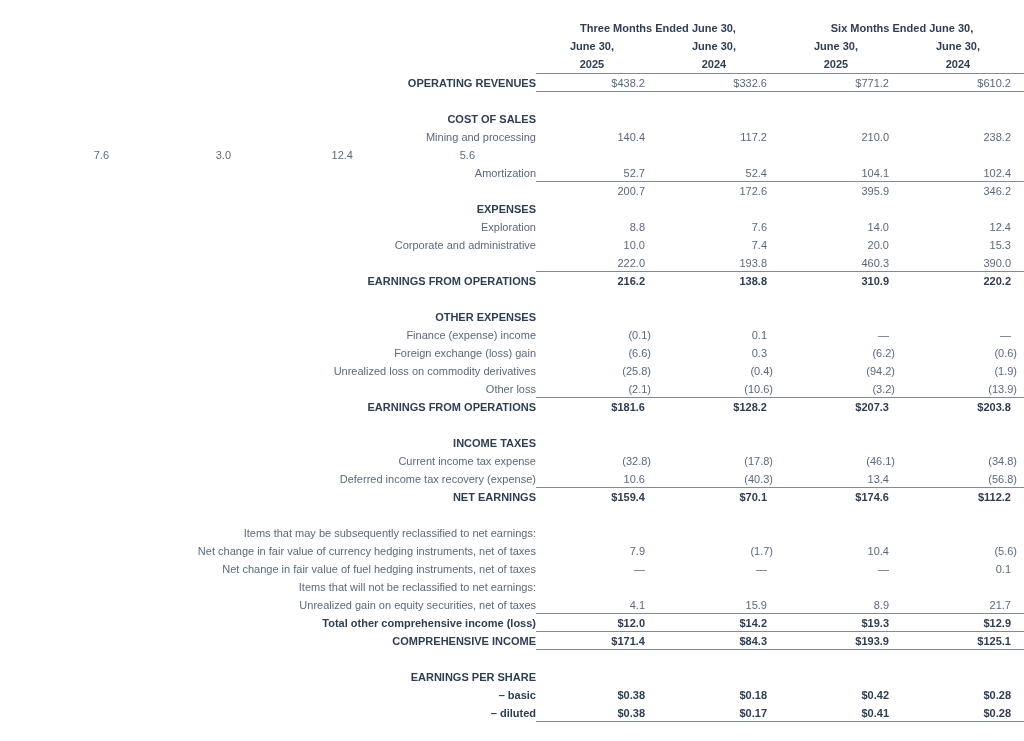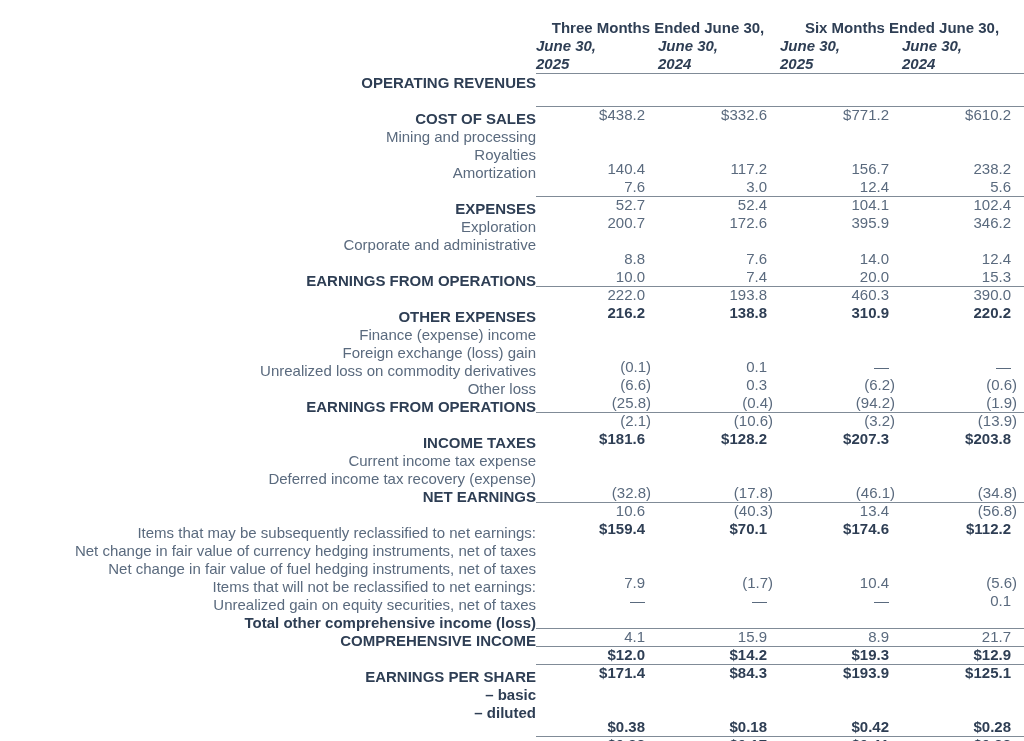--- a/index.html
+++ b/index.html
@@ -1,29 +1,29 @@
 <!DOCTYPE html>
 <html><head>
 <meta charset="utf-8">
 <style>
   html,body{margin:0;padding:0;background:#ffffff;}
   body{width:1024px;height:741px;overflow:hidden;font-family:"Liberation Sans",sans-serif;}
-  .statement{width:1024px;padding-top:19px;box-sizing:border-box;color:#5a6a7e;font-size:15px;}
+  .statement{width:1024px;padding-top:19px;box-sizing:border-box;color:#5a6a7e;font-size:11px;}
   .b{font-weight:bold;color:#2e3e54;}
   
   .head{margin-left:536px;width:488px;border-bottom:1px solid #808b97;}
   .hrow{display:flex;height:18px;line-height:18px;}
   .gh{width:244px;text-align:center;font-weight:bold;color:#2e3e54;}
-  .hc{width:122px;text-align:left;font-weight:bold;color:#2e3e54;box-sizing:border-box;padding-right:10px;font-style:italic;}
+  .hc{width:122px;text-align:center;font-weight:bold;color:#2e3e54;box-sizing:border-box;padding-right:10px;}
   
   .row{display:flex;height:18px;line-height:18px;}
   .row.blank{height:18px;}
   .label{width:536px;box-sizing:border-box;padding-left:2px;white-space:nowrap;overflow:hidden;text-align:right;}
   .label.ind{padding-left:14px;}
-  .vals{width:488px;display:flex;box-sizing:border-box;margin-top:32px;}
+  .vals{width:488px;display:flex;box-sizing:border-box;}
   .vals.lb{border-bottom:1px solid #808b97;}
   .cell{width:122px;text-align:right;box-sizing:border-box;padding-right:13px;white-space:nowrap;}
   .cell.neg{padding-right:7px;text-align:right;}
 </style>
 </head>
 <body>
 
 <div class="statement">
   <div class="head">
     <div class="hrow">
@@ -61,26 +61,25 @@
           <div class="cell"></div>
           <div class="cell"></div>
           <div class="cell"></div>
         </div>
       </div>
       <div class="row">
         <div class="label">Mining and processing</div>
         <div class="vals">
           <div class="cell">140.4</div>
           <div class="cell">117.2</div>
-          <div class="cell">156.7</div>
+          <div class="cell">210.0</div>
           <div class="cell">238.2</div>
         </div>
       </div>
       <div class="row">
-        <div class="label">Royalties</div>
         <div class="vals">
           <div class="cell">7.6</div>
           <div class="cell">3.0</div>
           <div class="cell">12.4</div>
           <div class="cell">5.6</div>
         </div>
       </div>
       <div class="row">
         <div class="label">Amortization</div>
         <div class="vals lb">

